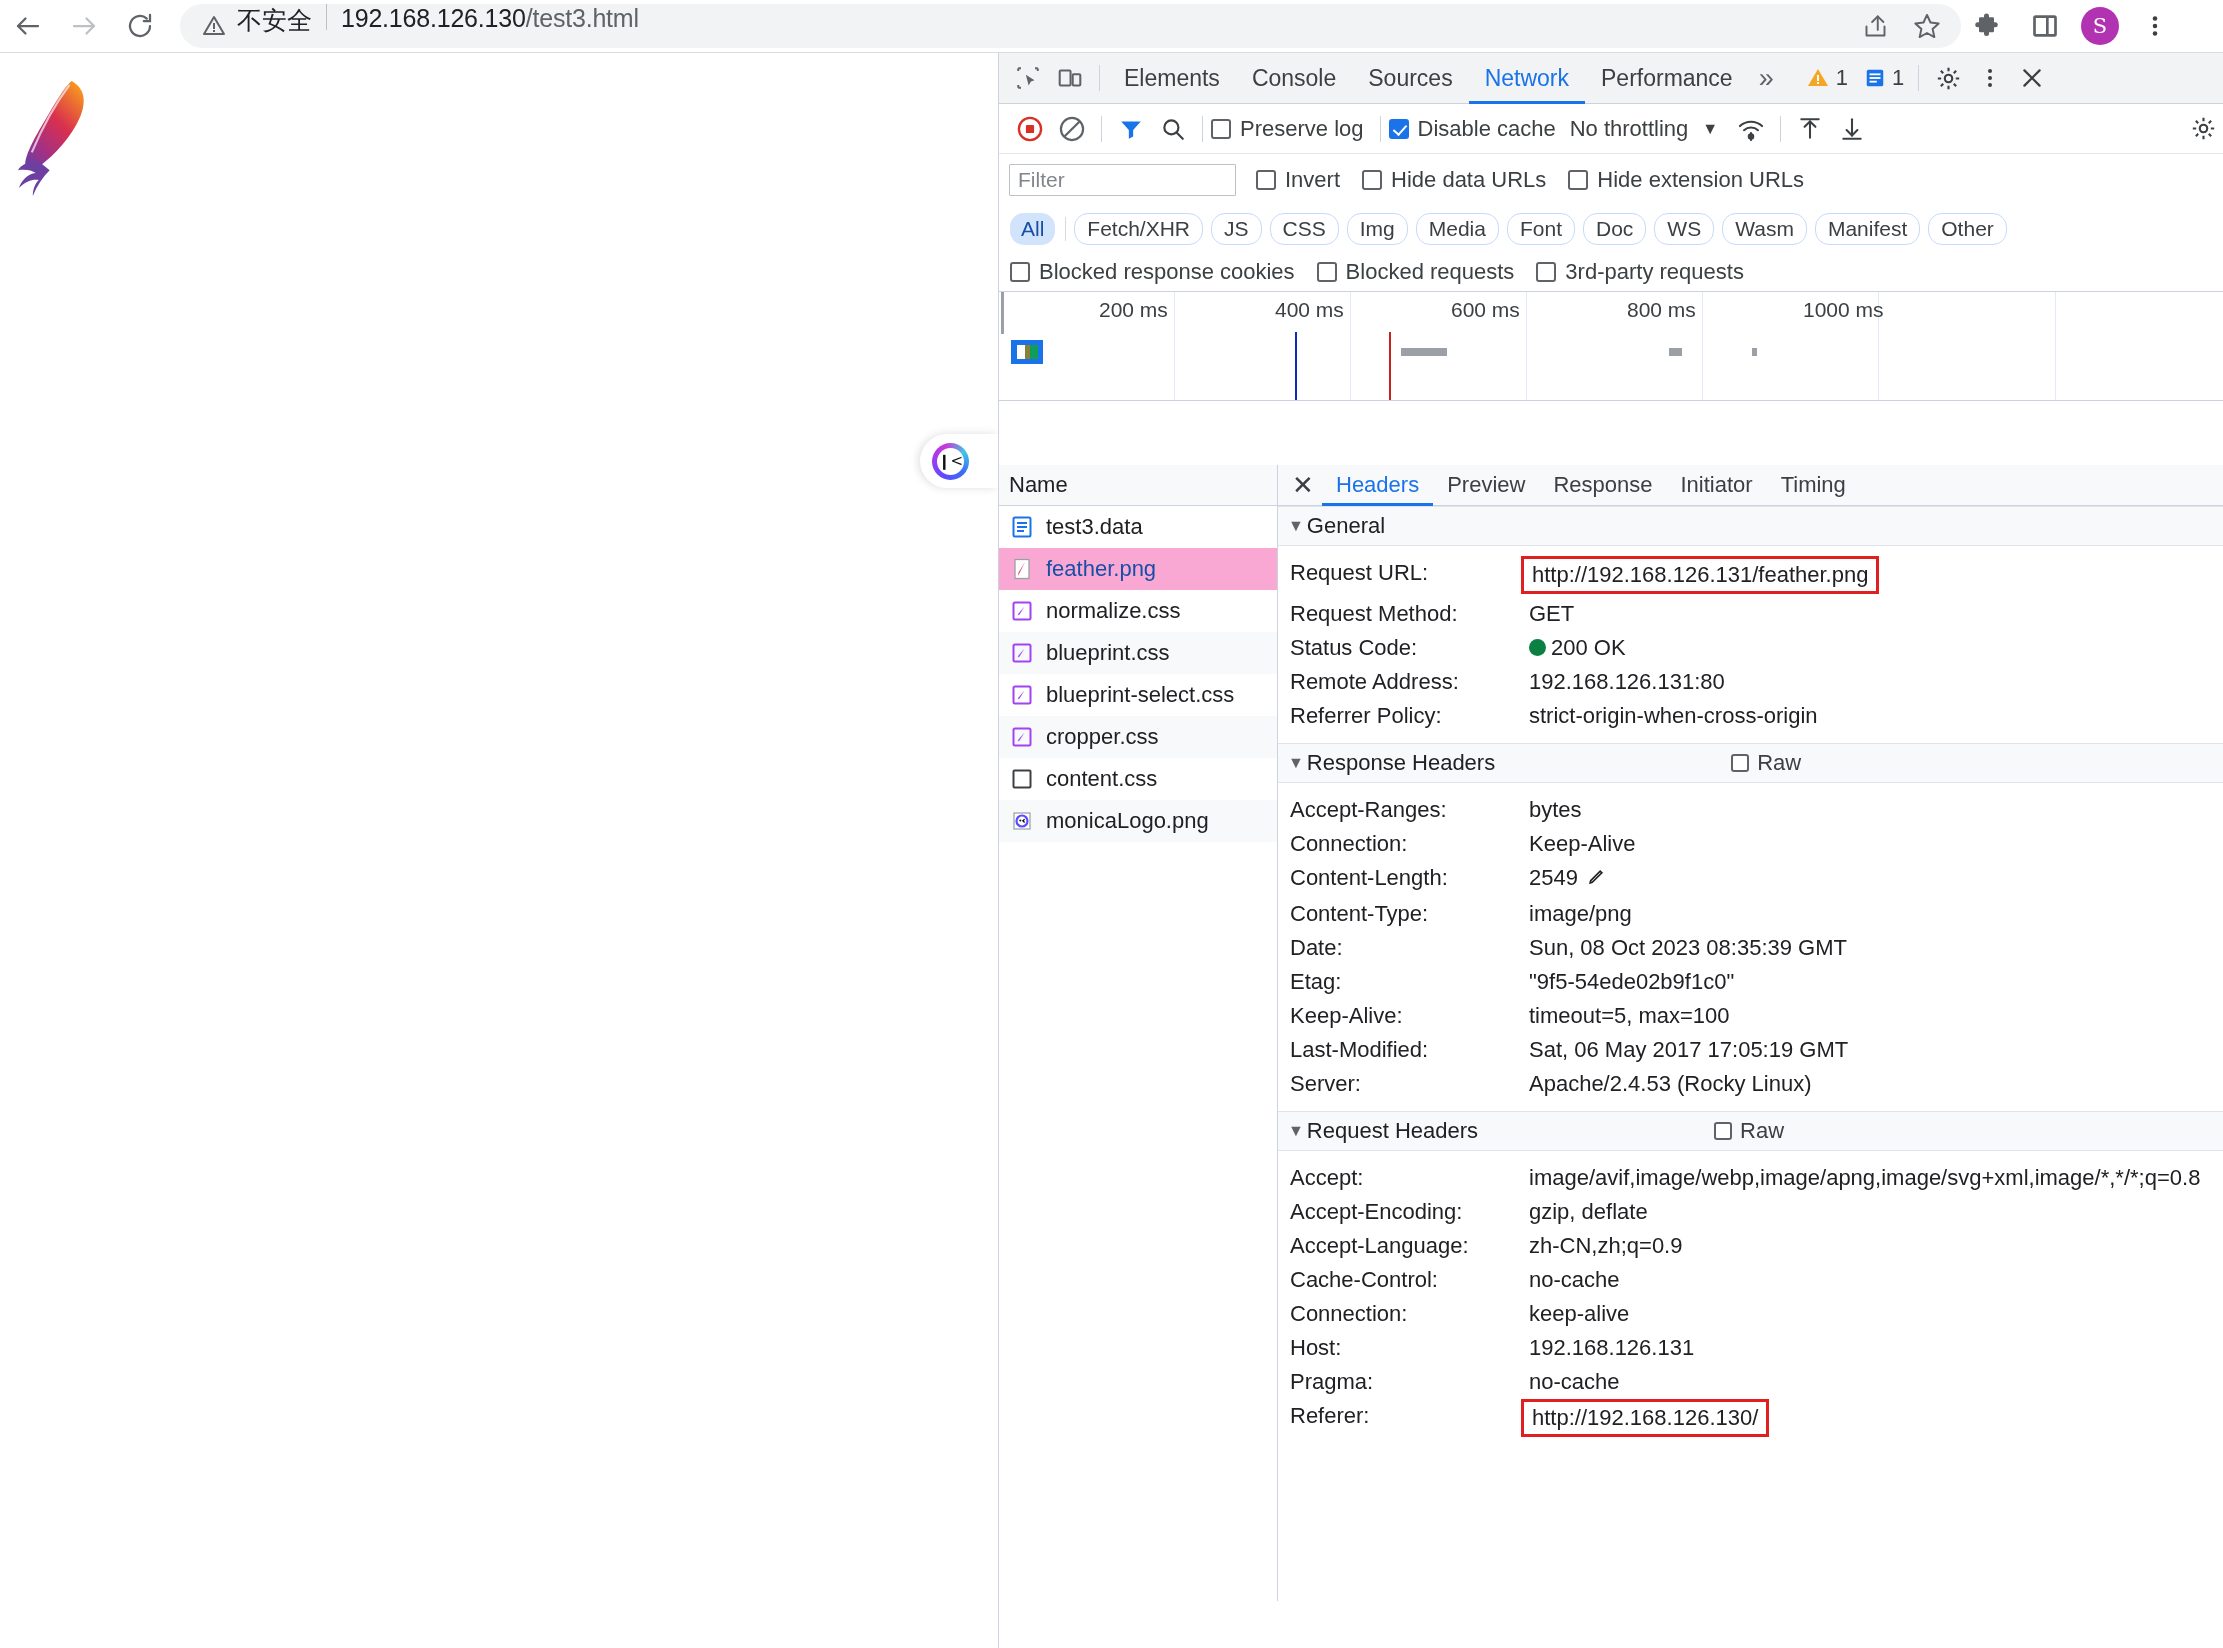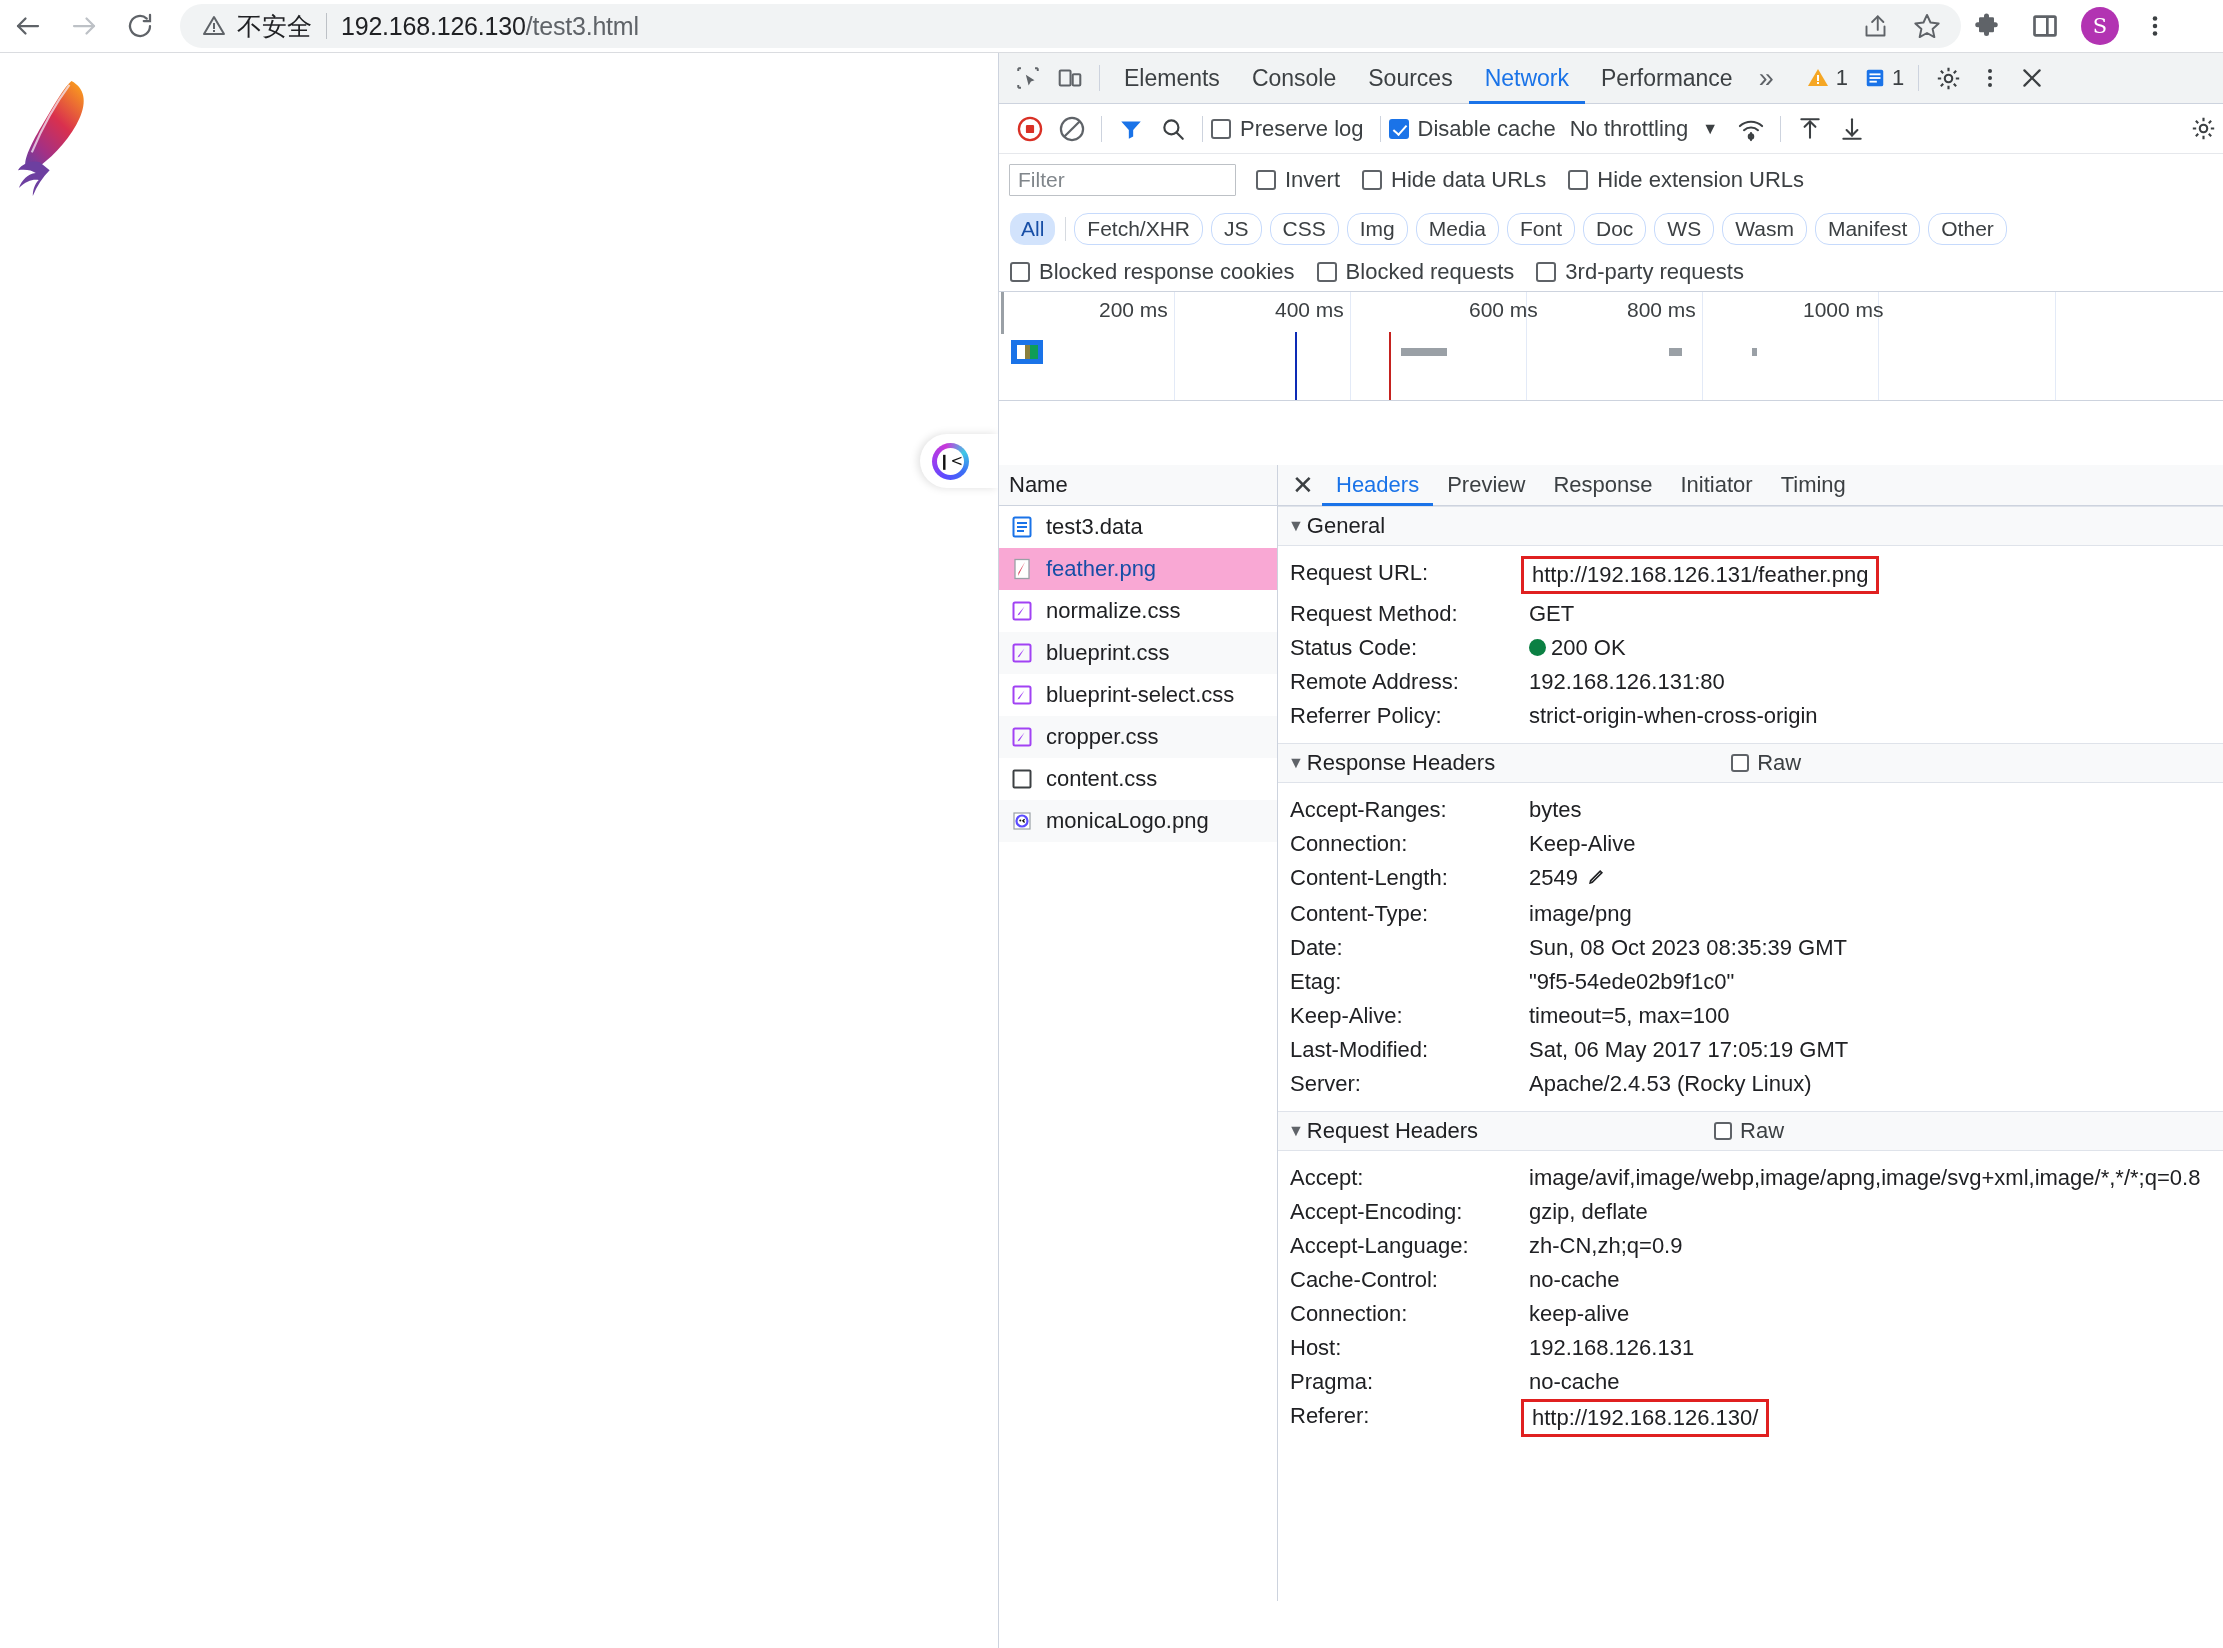--- a/index.html
+++ b/index.html
@@ -23,21 +23,21 @@
     width: 56px; height: 53px;
     display: flex; align-items: center; justify-content: center;
     color: #5f6368;
   }
   .nav-btn svg { display: block; }
   .omnibox {
     margin-left: 12px;
     height: 44px; flex: 0 0 auto; width: 1781px;
     background: #f1f3f4;
     border-radius: 22px;
-    display: flex; align-items: center;
+    display: flex; 
     padding: 0 8px 0 22px;
   }
   .omnibox .warn-ico { margin-right: 11px; display:flex; align-items:center; }
   .omnibox .sec-text {
     font-size: 25px; color: #202124; white-space: nowrap;
     font-family: "DejaVu Sans", sans-serif;
   }
   .omnibox .divider {
     width: 1px; height: 26px; background: #bdc1c6; margin: 0 14px;
   }
@@ -528,21 +528,21 @@
       <div class="ov-col" style="left:0;width:176px"></div>
       <div class="ov-col" style="left:176px;width:176px"></div>
       <div class="ov-col" style="left:352px;width:176px"></div>
       <div class="ov-col" style="left:528px;width:176px"></div>
       <div class="ov-col" style="left:704px;width:176px"></div>
       <div class="ov-col" style="left:881px;width:176px"></div>
     </div>
     <div class="ov-left-edge"></div>
     <div class="ov-label" style="left:100px">200 ms</div>
     <div class="ov-label" style="left:276px">400 ms</div>
-    <div class="ov-label" style="left:470px">600 ms</div>
+    <div class="ov-label" style="left:452px">600 ms</div>
     <div class="ov-label" style="left:628px">800 ms</div>
     <div class="ov-label" style="left:804px">1000 ms</div>
     <div class="ov-vline" style="left:296px;background:#0d2bb5"></div>
     <div class="ov-vline" style="left:390px;background:#c5221f"></div>
     <div class="ov-thumb">
       <i style="width:8px;background:#fff"></i>
         <i style="width:5px;background:#8a7f3c"></i>
         <i style="width:8px;background:#0f9d58"></i>
     </div>
     <div class="ov-bar" style="left:402px;top:56px;width:46px"></div>

